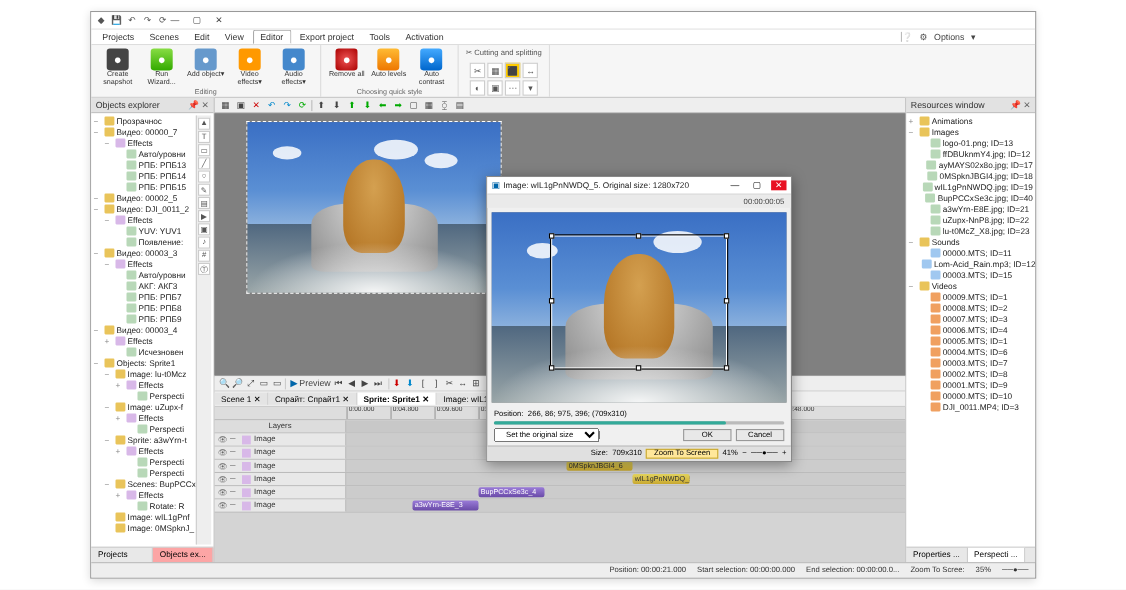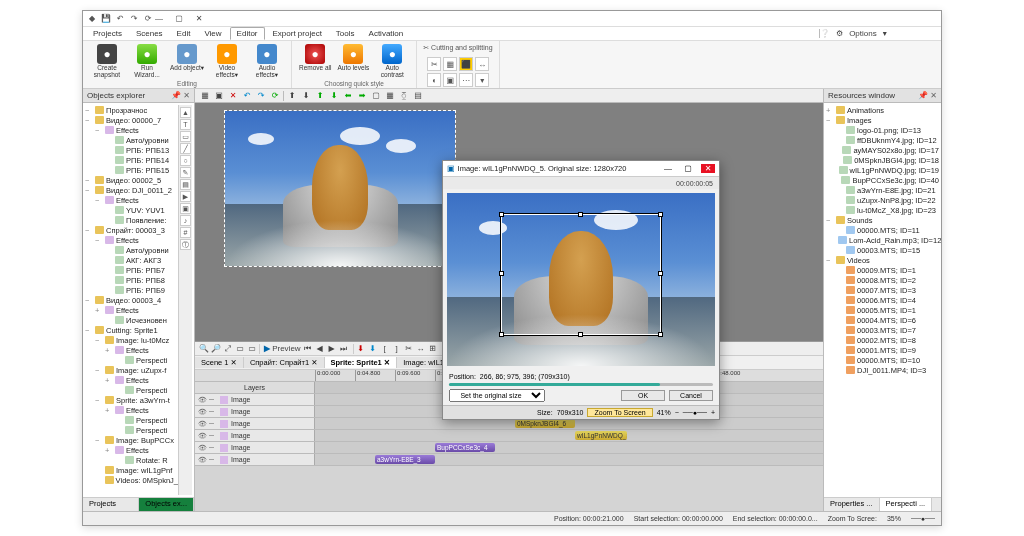--- a/index.html
+++ b/index.html
@@ -86,21 +86,21 @@
   .dialog .dtitle .wb span { width: 14px; text-align: center; }
   .dialog .dtitle .wb .cl { background: #e81123; color: #fff; }
   .dialog .dtime { height: 12px; display: flex; align-items: center; justify-content: flex-end; padding: 0 6px; font-size: 7px; color: #444; background: #eaeaea; }
   .dialog .dimg { flex: 1; margin: 4px; position: relative; background: #808080; }
   .dialog .dimg .crop { position: absolute; left: 20%; top: 12%; right: 20%; bottom: 18%; border: 1px solid #fff; outline: 1px solid #000; }
   .dialog .dimg .crop .h { position: absolute; width: 5px; height: 5px; background: #fff; border: 1px solid #000; }
   .dialog .dctrl { padding: 3px 6px; display: flex; flex-direction: column; gap: 3px; }
   .dialog .row { display: flex; align-items: center; gap: 4px; font-size: 7px; }
   .dialog .slider { flex: 1; height: 3px; background: #bbb; position: relative; border-radius: 2px; }
   .dialog .slider::after { content: ""; position: absolute; left: 0; width: 80%; top: 0; bottom: 0; background: #3a9; border-radius: 2px; }
-  .dialog select, .dialog button { font-size: 7px; padding: 1px 6px; text-align: center; }
+  .dialog select, .dialog button { font-size: 7px; padding: 1px 6px; }
   .dialog .btnrow button { min-width: 44px; background: #e8e8e8; border: 1px solid #999; }
   .dialog .zoombar { height: 14px; background: #e0e0e0; border-top: 1px solid #bbb; display: flex; align-items: center; gap: 4px; padding: 0 4px; font-size: 7px; }
   .dialog .zoombar .zt { background: #ffe79a; border: 1px solid #c8a830; padding: 0 6px; }
   .statusbar { height: 14px; background: #eee; border-top: 1px solid #bbb; display: flex; align-items: center; gap: 10px; padding: 0 6px; font-size: 7px; color: #333; }
   .statusbar .sp { flex: 1; }
   .tabstrip { height: 14px; background: #e8e8e8; border-top: 1px solid #ccc; display: flex; font-size: 7.5px; }
   .tabstrip .t { padding: 1px 6px; border-right: 1px solid #ccc; }
 </style>
 </head>
 <body>
@@ -264,21 +264,21 @@
               <span>YUV: YUV1</span>
             </div>
             <div class="nd" style="--ind: 20px;">
               <span class="tw"></span>
               <span class="fi file"></span>
               <span>Появление:</span>
             </div>
             <div class="nd" style="--ind: 0px;">
               <span class="tw">−</span>
               <span class="fi "></span>
-              <span>Спрайт: 00003_3</span>
+              <span>Видео: 00003_3</span>
             </div>
             <div class="nd" style="--ind: 10px;">
               <span class="tw">−</span>
               <span class="fi fx"></span>
               <span>Effects</span>
             </div>
             <div class="nd" style="--ind: 20px;">
               <span class="tw"></span>
               <span class="fi file"></span>
               <span>Авто/уровни</span>
@@ -314,21 +314,21 @@
               <span>Effects</span>
             </div>
             <div class="nd" style="--ind: 20px;">
               <span class="tw"></span>
               <span class="fi file"></span>
               <span>Исчезновен</span>
             </div>
             <div class="nd" style="--ind: 0px;">
               <span class="tw">−</span>
               <span class="fi "></span>
-              <span>Cutting: Sprite1</span>
+              <span>Objects: Sprite1</span>
             </div>
             <div class="nd" style="--ind: 10px;">
               <span class="tw">−</span>
               <span class="fi "></span>
               <span>Image: lu-t0Mcz</span>
             </div>
             <div class="nd" style="--ind: 20px;">
               <span class="tw">+</span>
               <span class="fi fx"></span>
               <span>Effects</span>
@@ -369,61 +369,61 @@
               <span>Perspecti</span>
             </div>
             <div class="nd" style="--ind: 30px;">
               <span class="tw"></span>
               <span class="fi file"></span>
               <span>Perspecti</span>
             </div>
             <div class="nd" style="--ind: 10px;">
               <span class="tw">−</span>
               <span class="fi "></span>
-              <span>Image: BupPCCx</span>
+              <span>Scenes: BupPCCx</span>
             </div>
             <div class="nd" style="--ind: 20px;">
               <span class="tw">+</span>
               <span class="fi fx"></span>
               <span>Effects</span>
             </div>
             <div class="nd" style="--ind: 30px;">
               <span class="tw"></span>
               <span class="fi file"></span>
               <span>Rotate: R</span>
             </div>
             <div class="nd" style="--ind: 10px;">
               <span class="tw"></span>
               <span class="fi "></span>
               <span>Image: wIL1gPnf</span>
             </div>
             <div class="nd" style="--ind: 10px;">
               <span class="tw"></span>
               <span class="fi "></span>
-              <span>Videos: 0MSpknJ_</span>
+              <span>Image: 0MSpknJ_</span>
             </div>
           </div>
         <div class="tools-col">
           <span>▲</span>
           <span>T</span>
           <span>▭</span>
           <span>╱</span>
           <span>○</span>
           <span>✎</span>
           <span>▤</span>
           <span>▶</span>
           <span>▣</span>
           <span>♪</span>
           <span>#</span>
           <span>Ⓣ</span>
         </div>
       </div>
       <div class="tabstrip">
         <div class="t">Projects ex...</div>
-        <div class="t" style="background:#15803d">Objects ex...</div>
+        <div class="t" style="background:#fca5a5">Objects ex...</div>
       </div>
     </div>
 
     <div class="center">
       <div class="c-toolbar">
         <span>▦</span>
         <span>▣</span>
         <span style="color:#c00">✕</span>
         <span style="color:#08c">↶</span>
         <span style="color:#08c">↷</span>

